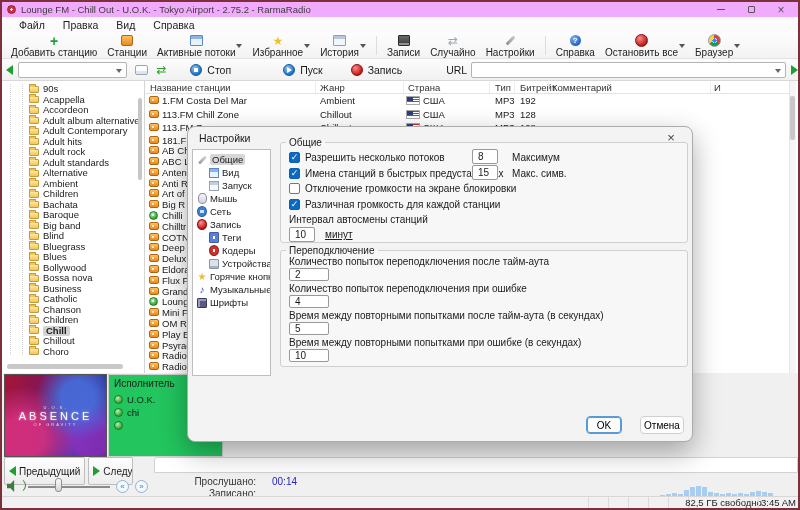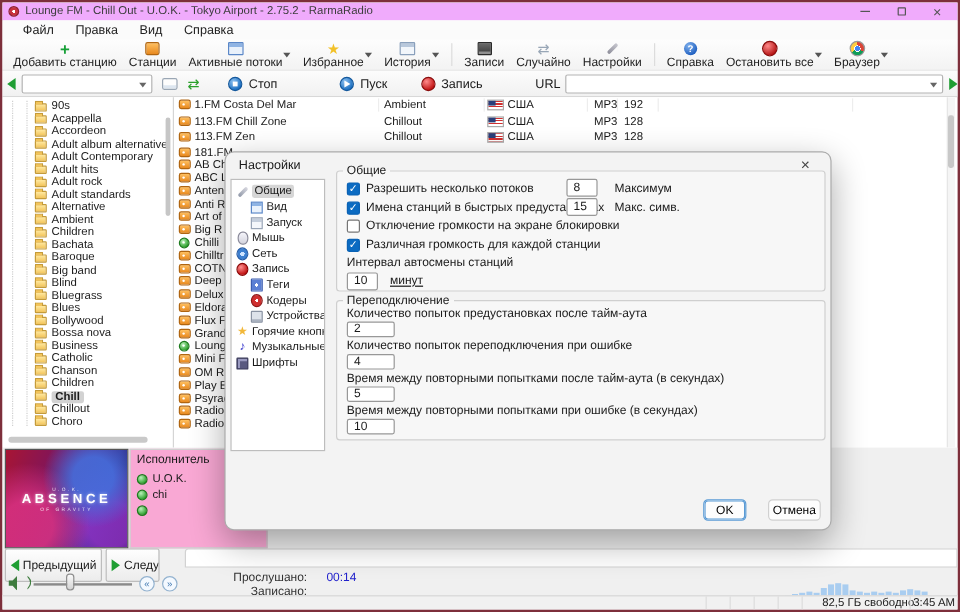--- a/index.html
+++ b/index.html
@@ -99,23 +99,23 @@
 
   
   .bottom { position:absolute; left:0; top:371px; right:0; height:127px; background:#f0f0f0; }
   .album-art { position:absolute; left:2px; top:1px; width:103px; height:83px; border:1px solid #555; overflow:hidden;
     background: radial-gradient(circle at 72% 28%, rgba(70,110,220,.9) 0 18%, transparent 45%),
                 radial-gradient(circle at 18% 78%, rgba(220,50,130,.85) 0 20%, transparent 50%),
                 radial-gradient(circle at 86% 76%, rgba(150,50,200,.8) 0 18%, transparent 48%),
                 linear-gradient(112deg, #a81534, #7a1560 38%, #33308f 72%, #171345);
     display:flex; flex-direction:column; align-items:center; justify-content:center; color:#fff; }
   .art-l1 { font-size:4px; letter-spacing:2px; opacity:.85; }
-  .art-l2 { font-size:11px; font-weight:bold; letter-spacing:3px; text-shadow:0 0 3px rgba(255,255,255,.6); }
+  .art-l2 { font-size:11px; font-weight:normal; letter-spacing:3px; text-shadow:0 0 3px rgba(255,255,255,.6); }
   .art-l3 { font-size:4px; letter-spacing:2px; opacity:.8; }
-  .artist-panel { position:absolute; left:106px; top:1px; width:115px; height:83px; background:#f9a8d4; border:1px solid #d0d0d0; padding:3px 0 0 5px; }
+  .artist-panel { position:absolute; left:106px; top:1px; width:115px; height:83px; background:#22c55e; border:1px solid #d0d0d0; padding:3px 0 0 5px; }
   .artist-header { font-size:10px; margin-bottom:4px; }
   .artist-row { display:flex; align-items:center; gap:4px; height:13px; }
   .sphere { width:9px; height:9px; border-radius:50%; background:radial-gradient(circle at 35% 30%,#b8f0b8,#2da02d 75%); border:1px solid #1d7a1d; flex:none; }
   .artist-name { font-size:9.5px; }
 
   .navbtns { position:absolute; left:2px; top:84px; display:flex; gap:3px; }
   .nav-btn { height:28px; display:flex; align-items:center; gap:3px; background:linear-gradient(#fefefe,#ececec); border:1px solid #bdbdbd; border-radius:2px; padding:0 4px; font-size:10px; white-space:nowrap; overflow:hidden; }
   .nav-btn.next { width:45px; }
   .arrow-l { width:0; height:0; border-top:5px solid transparent; border-bottom:5px solid transparent; border-right:7px solid #1f9e33; flex:none; }
   .arrow-r { width:0; height:0; border-top:5px solid transparent; border-bottom:5px solid transparent; border-left:7px solid #1f9e33; flex:none; }
@@ -457,20 +457,30 @@
         <div class="genre-row">
           <span class="folder"></span>
           <span class="genre-label">Choro</span>
         </div>
       </div>
     <span class="gp-vthumb"></span>
     <span class="gp-hthumb"></span>
   </div>
 
   <div class="stations">
+    <div class="st-header">
+
+    <span class="st-col">Название станции</span>
+        <span class="st-col">Жанр</span>
+        <span class="st-col">Страна</span>
+        <span class="st-col">Тип</span>
+        <span class="st-col">Битрейт</span>
+        <span class="st-col">Комментарий</span>
+        <span class="st-col">И</span>
+      </div>
     <span class="hsep" style="left:170px;top:1px;"></span>
     <span class="hsep" style="left:258px;top:1px;"></span>
     <span class="hsep" style="left:344px;top:1px;"></span>
     <span class="hsep" style="left:369px;top:1px;"></span>
     <span class="hsep" style="left:403px;top:1px;"></span>
     <span class="hsep" style="left:565px;top:1px;"></span>
     <span class="hsep" style="left:648px;top:1px;"></span>
     <div class="st-rows">
 
         <div class="st-row">
@@ -819,21 +829,21 @@
         <span class="num-box wide">10</span>
         <span class="int-suffix">минут</span>
       </div>
     </fieldset>
 
     <fieldset class="grp grp2">
       <legend>Переподключение</legend>
       <div class="rc-fields">
 
           <div class="rc-field">
-            <div class="rc-label">Количество попыток предустановках после тайм-аута</div>
+            <div class="rc-label">Количество попыток переподключения после тайм-аута</div>
             <div class="rc-input">2</div>
           </div>
 
           <div class="rc-field">
             <div class="rc-label">Количество попыток переподключения при ошибке</div>
             <div class="rc-input">4</div>
           </div>
 
           <div class="rc-field">
             <div class="rc-label">Время между повторными попытками после тайм-аута (в секундах)</div>

